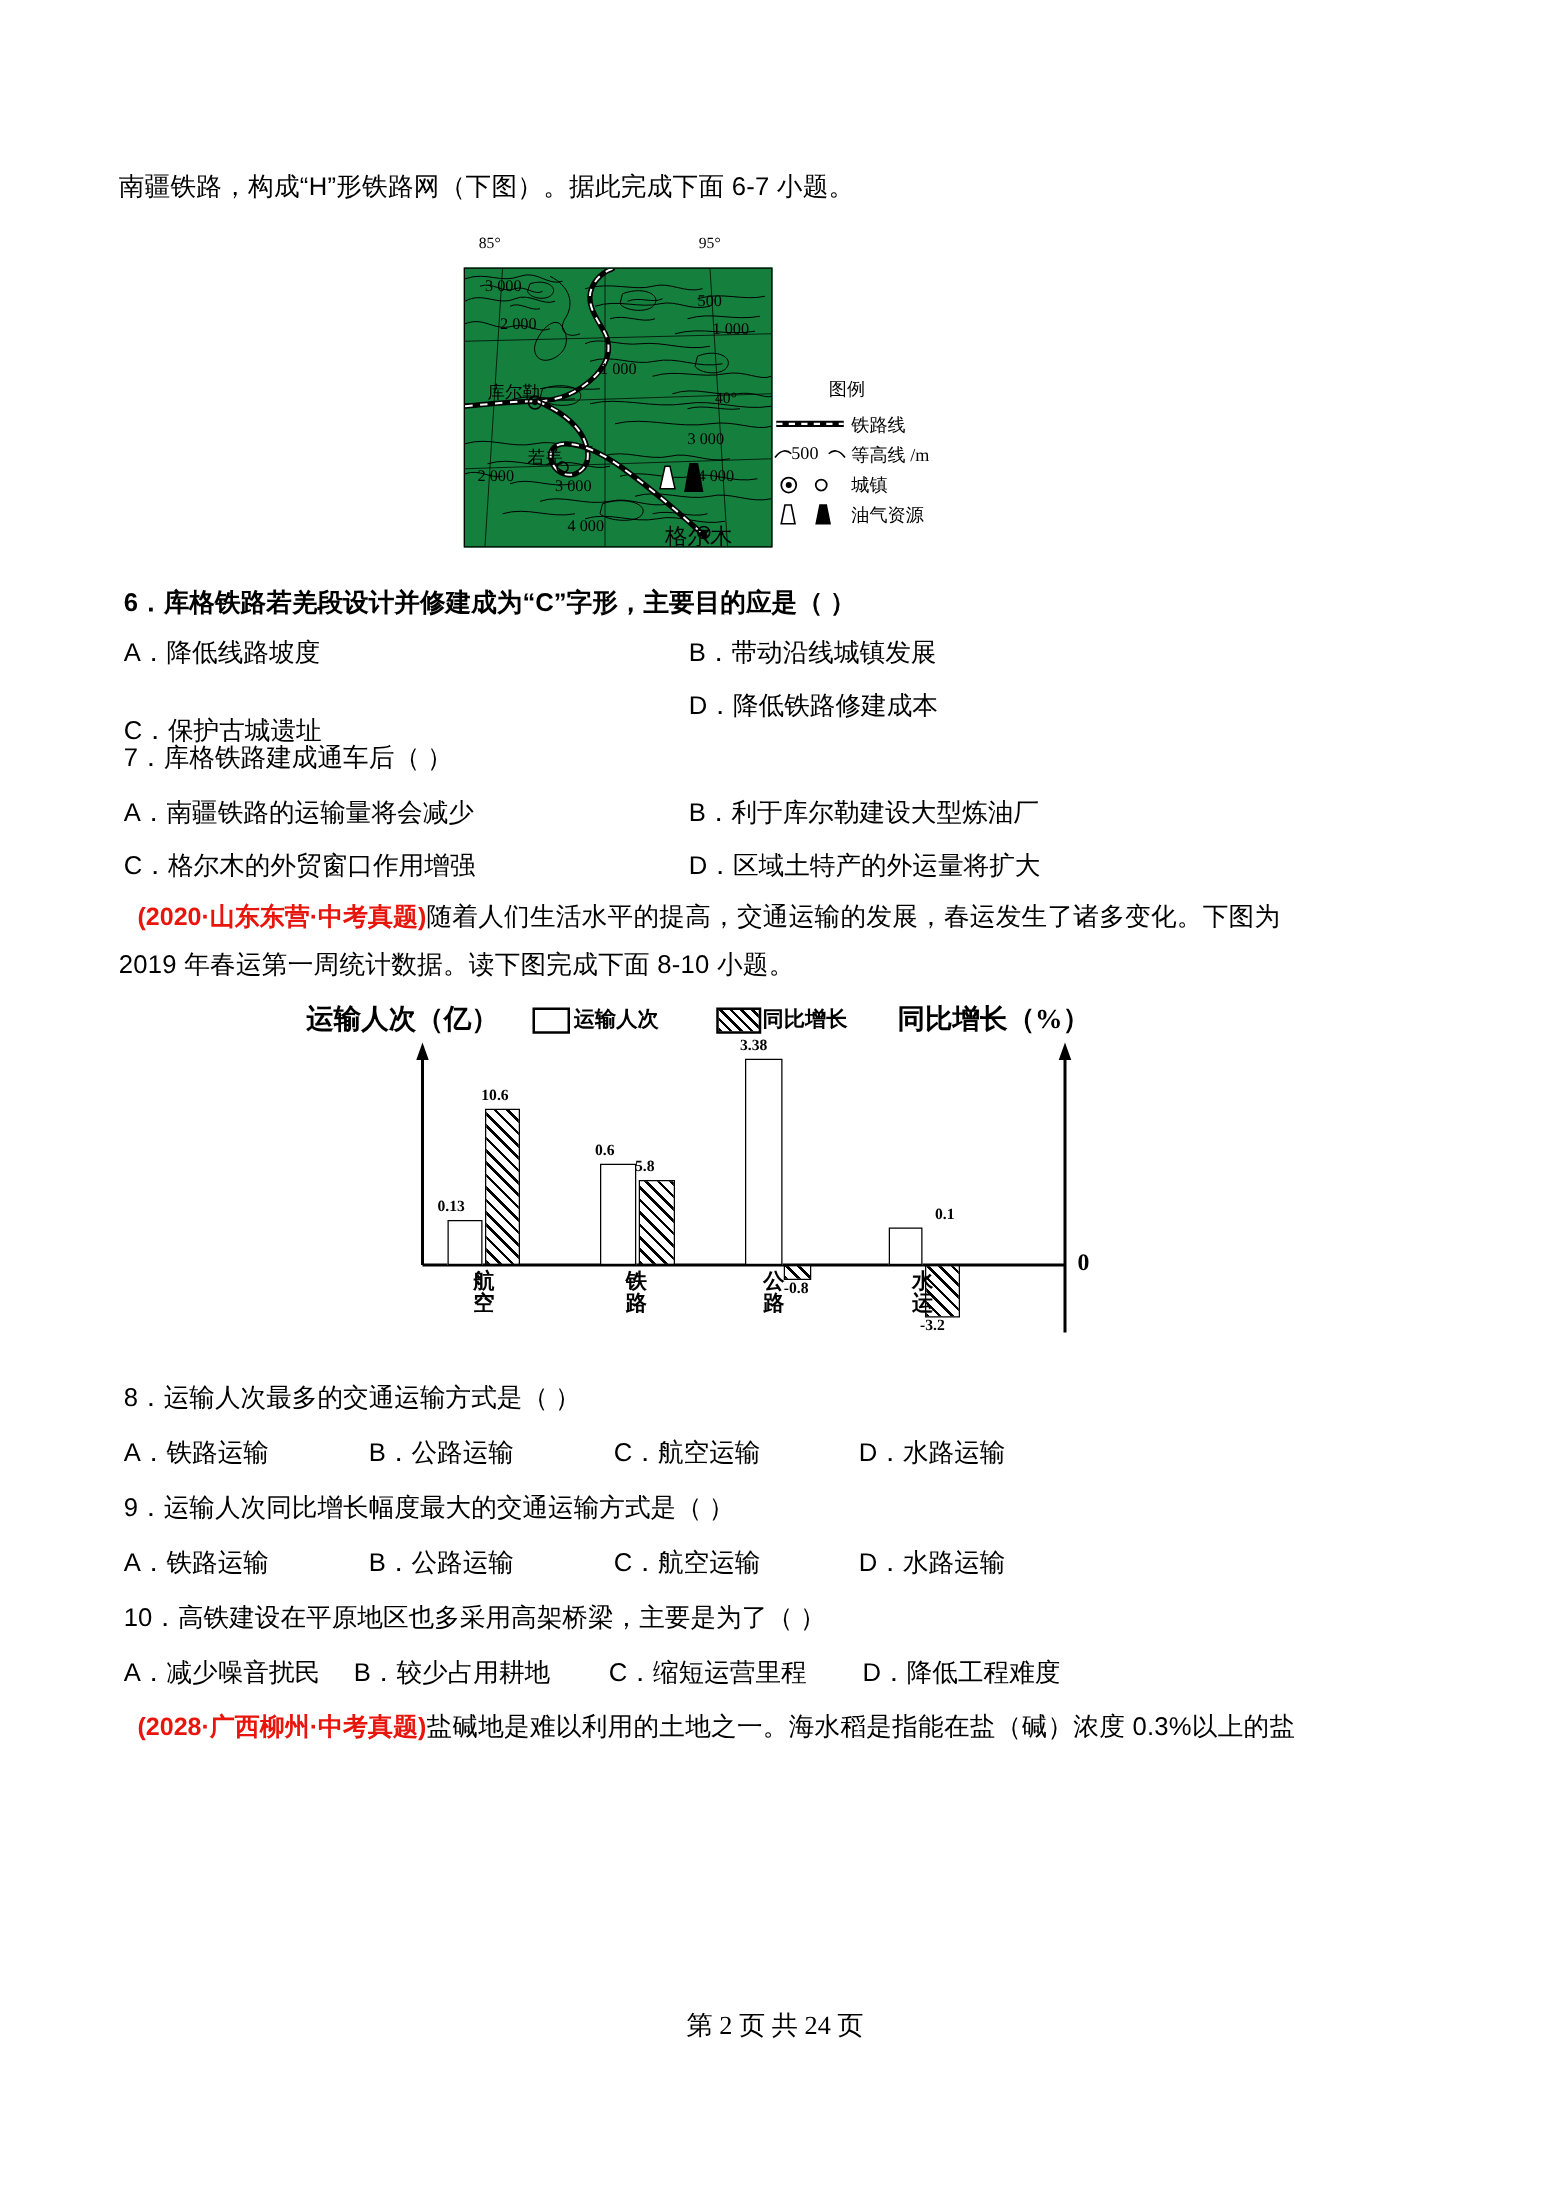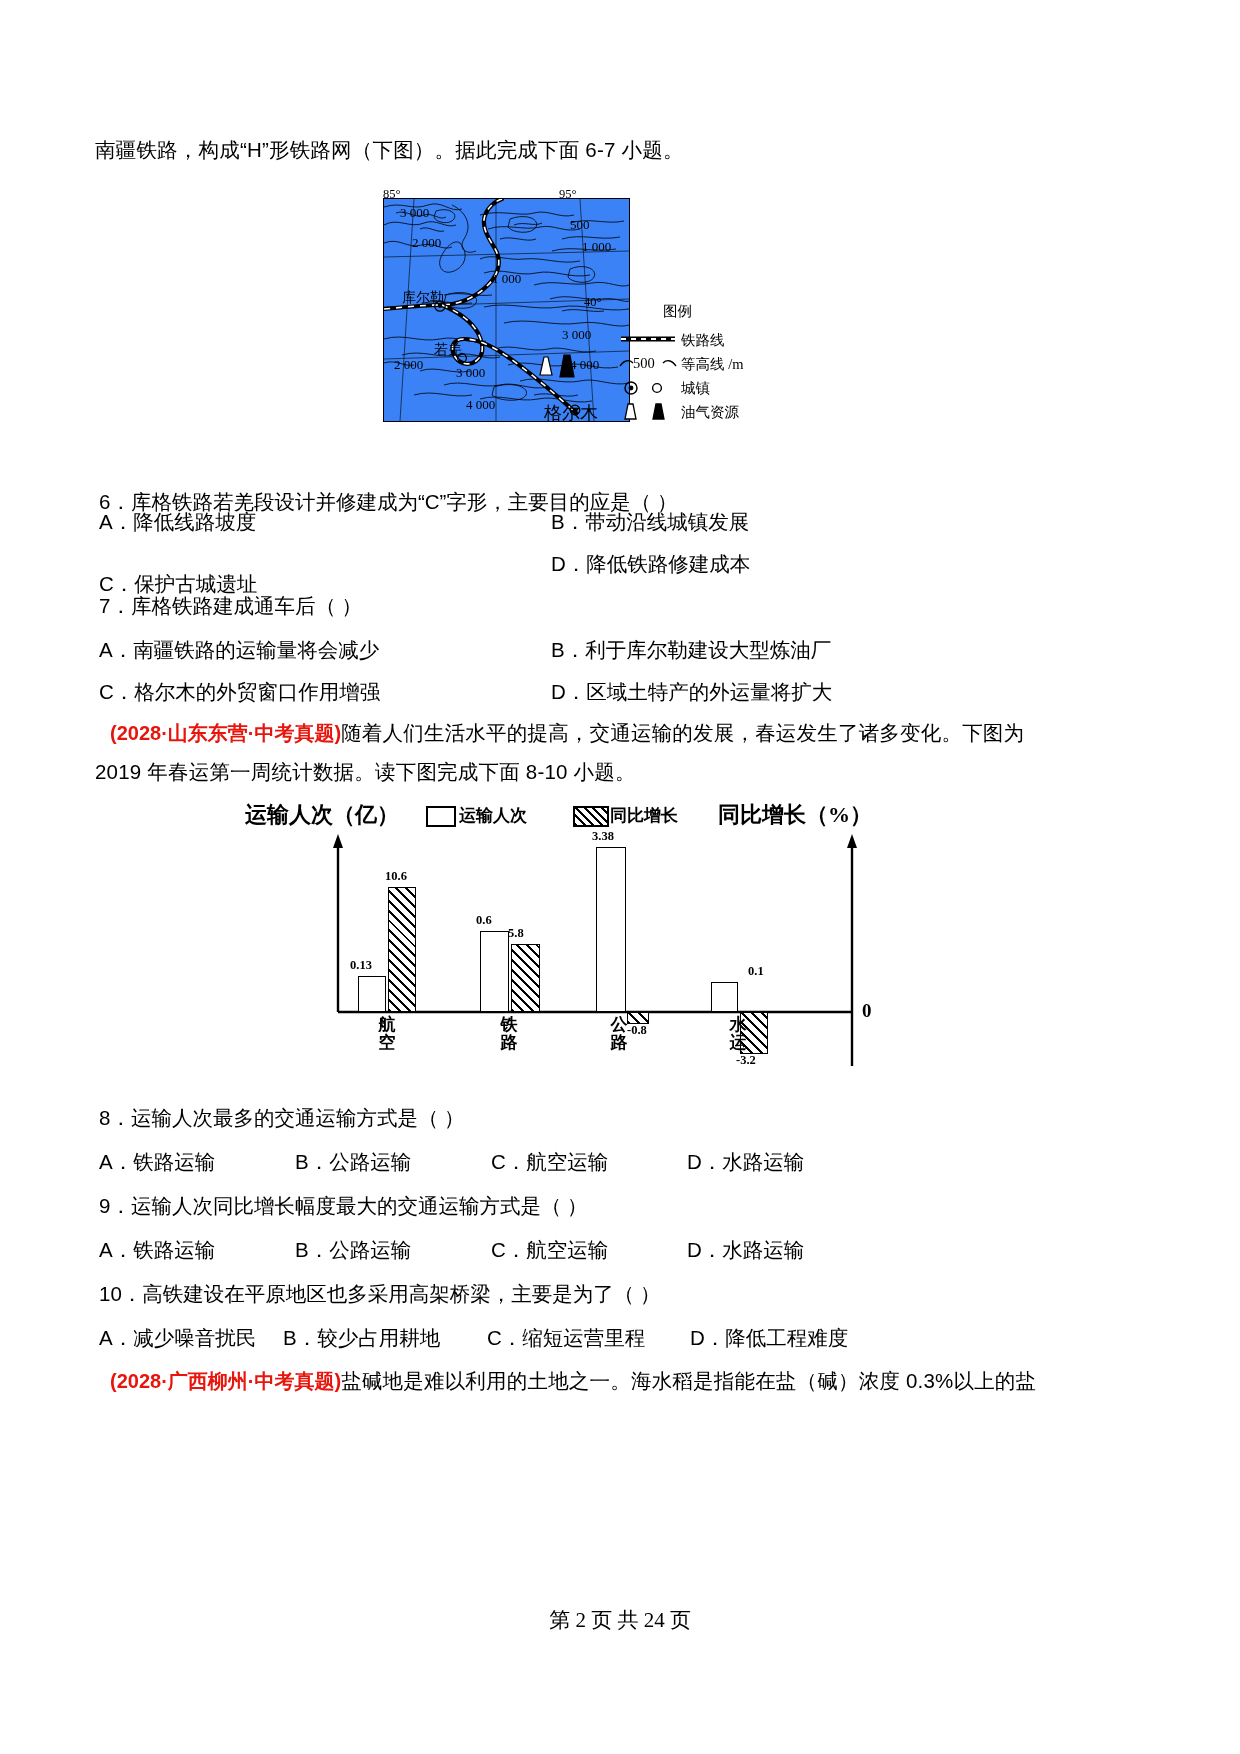--- a/index.html
+++ b/index.html
@@ -19,22 +19,22 @@
   .row { position:absolute; white-space:nowrap; }
 
   .qline { font-size:20.5px; }
   .opt   { font-size:20.5px; }
 
   .redtag { color:#e8150c; font-weight:bold; font-size:20px; }
 
   
   #map-figure { position:absolute; left:371px; top:194px; width:400px; height:238px; }
   #map-frame {
-    position:absolute; left:0px; top:4px; width:245px; height:222px;
-    border:1.6px solid #000; background:#3b82f6; overflow:hidden;margin-left:12px;
+    position:absolute; left:0px; top:20px; width:245px; height:222px;
+    border:1.6px solid #000; background:#15803d; overflow:hidden;
   }
   #map-frame svg { position:absolute; left:0; top:0; }
   .maplab { position:absolute; font-size:13px; font-family:"Liberation Serif", serif; white-space:nowrap; }
   .deglab { position:absolute; font-size:12.5px; font-family:"Liberation Serif", serif; }
 
   
   #map-legend { position:absolute; left:248px; top:108px; width:150px; }
   .lg-title { position:absolute; left:44px; top:0px; font-size:14.5px; font-family:"Liberation Serif", serif; }
   .lg-row { position:absolute; left:0px; height:22px; width:150px; }
   .lg-sym { position:absolute; left:0px; top:0px; width:58px; height:20px; }
@@ -213,34 +213,34 @@
           <svg width="58" height="20">
             <path d="M9 3 L6 18 L17 18 L14 3 Z" fill="#fff" stroke="#000" stroke-width="1.3"></path>
             <path d="M37 3 L34 18 L45 18 L42 3 Z" fill="#000" stroke="#000" stroke-width="1.3"></path>
           </svg>
         </div>
         <div class="lg-txt">油气资源</div>
       </div>
     </div>
   </div>
 
-  <div class="row qline" style="left:99px; top:488px;">6．库格铁路若羌段设计并修建成为“C”字形，主要目的应是（    ）</div>
+  <div class="row qline" style="left:99px; top:468px;font-weight:bold;">6．库格铁路若羌段设计并修建成为“C”字形，主要目的应是（    ）</div>
   <div class="row opt" style="left:99px; top:508px;">A．降低线路坡度</div>
   <div class="row opt" style="left:551px; top:508px;">B．带动沿线城镇发展</div>
   <div class="row opt" style="left:99px; top:550px;margin-top:20px;">C．保护古城遗址</div>
   <div class="row opt" style="left:551px; top:550px;">D．降低铁路修建成本</div>
 
   <div class="row qline" style="left:99px; top:592px;">7．库格铁路建成通车后（    ）</div>
   <div class="row opt" style="left:99px; top:636px;">A．南疆铁路的运输量将会减少</div>
   <div class="row opt" style="left:551px; top:636px;">B．利于库尔勒建设大型炼油厂</div>
   <div class="row opt" style="left:99px; top:678px;">C．格尔木的外贸窗口作用增强</div>
   <div class="row opt" style="left:551px; top:678px;">D．区域土特产的外运量将扩大</div>
 
   <div class="row" style="left:110px; top:720px;">
-    <span class="redtag">(2028·山东东营·中考真题)</span><span class="txt">随着人们生活水平的提高，交通运输的发展，春运发生了诸多变化。下图为</span>
+    <span class="redtag">(2020·山东东营·中考真题)</span><span class="txt">随着人们生活水平的提高，交通运输的发展，春运发生了诸多变化。下图为</span>
   </div>
   <div class="row txt" style="left:95px; top:762px;">2019 年春运第一周统计数据。读下图完成下面 8-10 小题。</div>
 
   <div id="chart-figure">
 
     <div class="ch-t" style="left:17px; top:0px; font-size:22px;">运输人次（亿）</div>
 
     <div style="position:absolute; left:198px; top:6px; width:26px; height:17px; border:2px solid #000; background:#fff;"></div>
     <div class="ch-t" style="left:231px; top:4px; font-size:17px;">运输人次</div>
 

